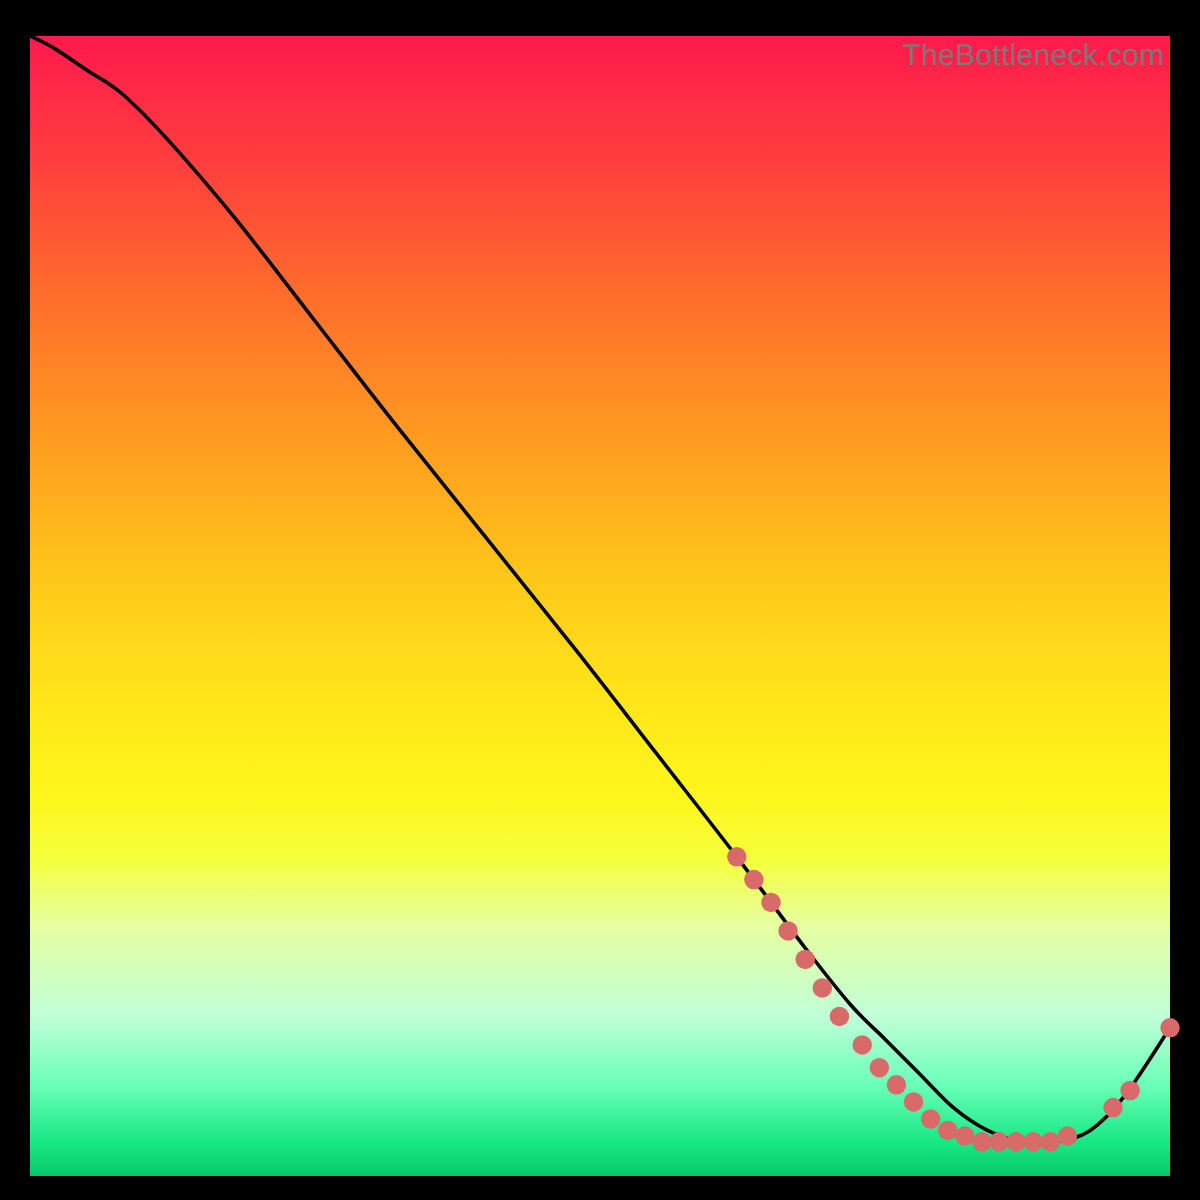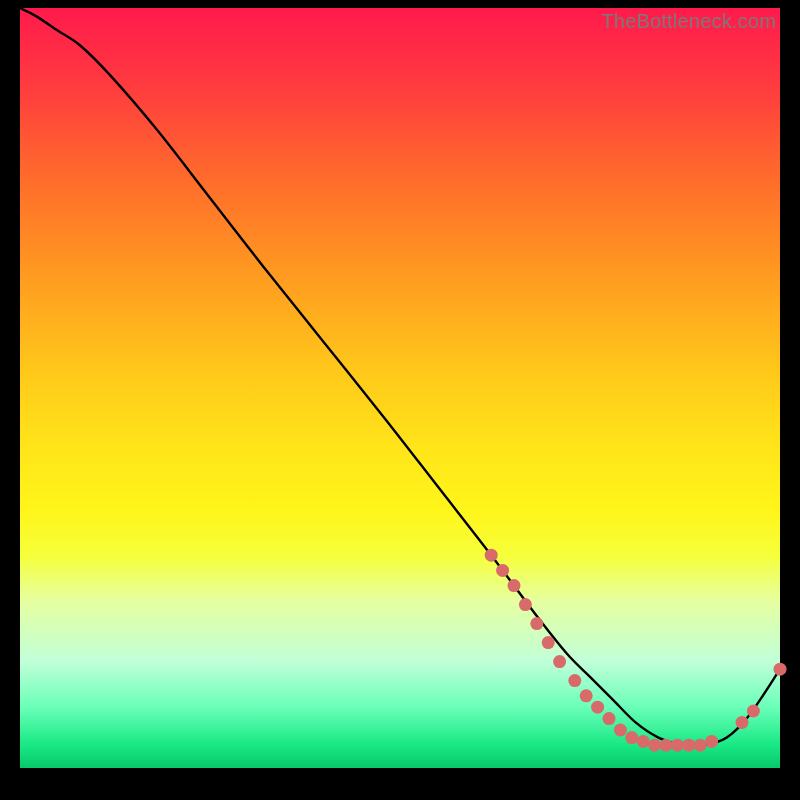--- a/index.html
+++ b/index.html
@@ -13,21 +13,21 @@
   }
   .frame {
     position: relative;
     width: 800px;
     height: 800px;
     background: #000;
   }
   .plot {
     position: absolute;
     left: 20px;
-    top: 8px;
+    top: 24px;
     width: 760px;
     height: 760px;
     background: linear-gradient(to bottom,
       #ff1a4c 0%,
       #ff3a3f 10%,
       #ff6a2c 22%,
       #ff9a20 35%,
       #ffc91a 48%,
       #ffe51a 58%,
       #fff51a 66%,

